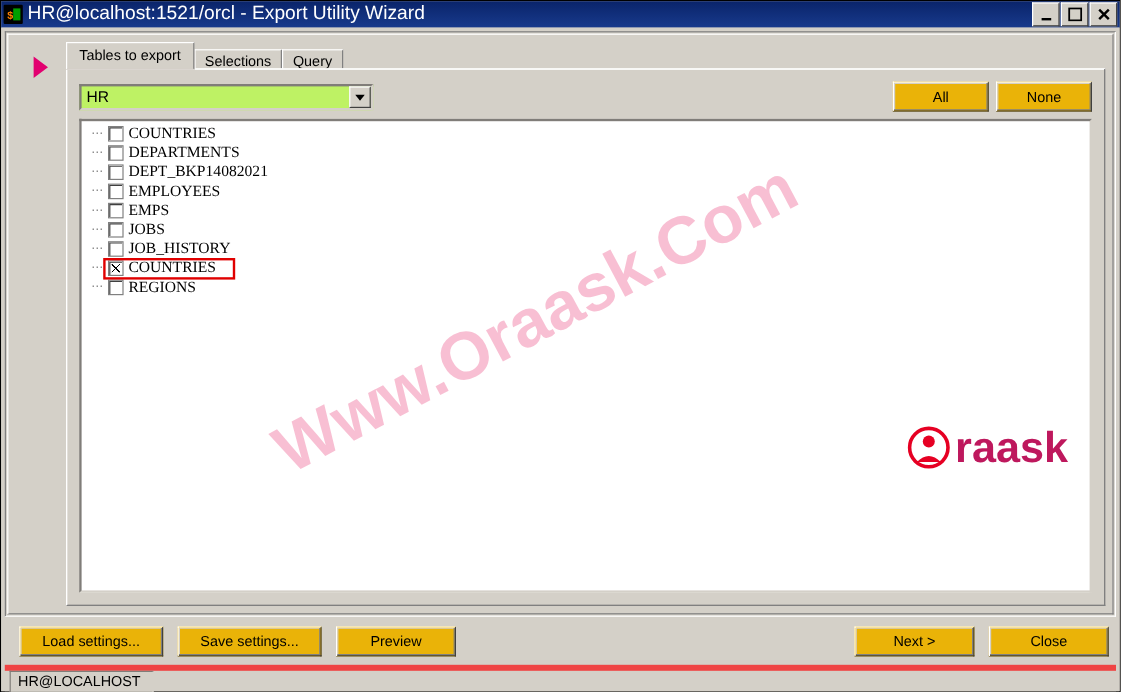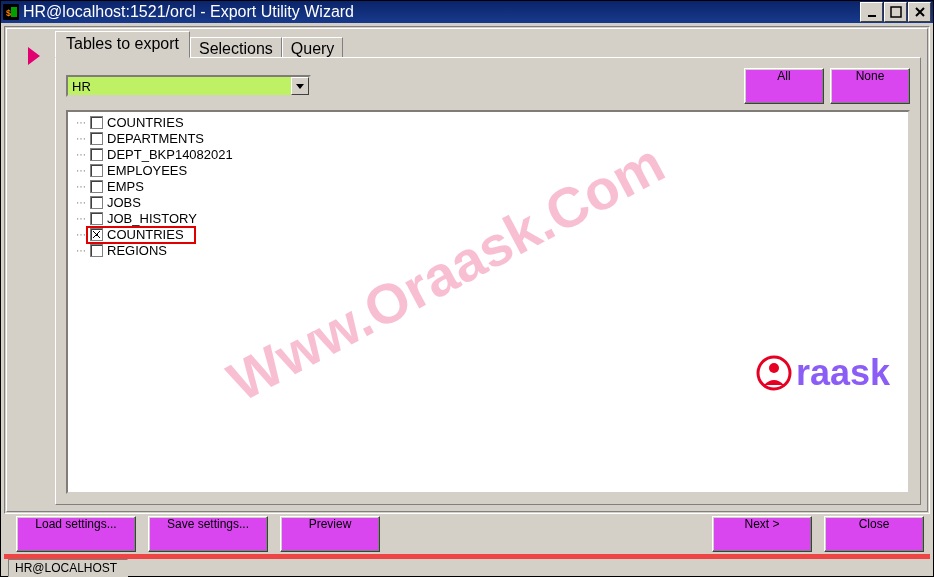--- a/index.html
+++ b/index.html
@@ -33,21 +33,21 @@
     flex: 1; border: 1px solid #808080; border-right-color: #fff; border-bottom-color: #fff;
     background: #d4d0c8; position: relative;
   }
   .panel-inner { position: absolute; inset: 1px; border: 1px solid #fff; border-right-color: #808080; border-bottom-color: #808080; padding: 6px; }
   .main-row { display: flex; height: 100%; }
   .nav-col { width: 42px; display: flex; align-items: flex-start; justify-content: center; padding-top: 10px; }
   .nav-arrow svg { width: 16px; height: 22px; }
   .content-col { flex: 1; display: flex; flex-direction: column; }
   .tabs { display: flex; height: 22px; align-items: flex-end; }
   .tab {
-    padding: 3px 10px 4px 10px; background: #d4d0c8; font-size: 16px;
+    padding: 3px 10px 4px 10px; background: #d4d0c8; font-size: 12px;
     border-top: 1px solid #fff; border-left: 1px solid #fff; border-right: 1px solid #808080;
     position: relative; top: 1px;
   }
   .tab.active { border-bottom: 1px solid #d4d0c8; z-index: 2; }
   .tab.inactive { top: 3px; padding: 2px 8px 2px 8px; }
   .tab-body {
     flex: 1; border: 1px solid #fff; border-right-color: #808080; border-bottom-color: #808080;
     background: #d4d0c8; position: relative; padding: 10px;
     display: flex; flex-direction: column;
   }
@@ -59,56 +59,56 @@
   }
   .combo-text { flex:1; padding: 0 4px; font-size: 13px; }
   .combo-btn {
     width: 18px; height: 100%; background: #d4d0c8;
     border: 1px solid #fff; border-right-color: #404040; border-bottom-color: #404040;
     display:flex; align-items:center; justify-content:center;
   }
   .combo-btn svg { width:8px; height:8px; }
   .spacer { flex: 1; }
   .btn3d {
-    height: 36px; min-width: 80px; background: #d946ef;
+    height: 25px; min-width: 80px; background: #eab308;
     border: 1px solid #fff; border-right-color: #404040; border-bottom-color: #404040;
     box-shadow: inset -1px -1px 0 #808080, inset 1px 1px 0 #d4d0c8;
-    display:flex; align-items:flex-start; justify-content:center; font-size: 12px;
+    display:flex; align-items:center; justify-content:center; font-size: 12px;
     padding: 0 14px; margin-left: 6px;
   }
   .listbox {
     flex: 1; background: #fff; border: 2px inset #d4d0c8; position: relative;
     overflow: hidden;
   }
   .list-content { padding: 2px 0; font-size: 13px; }
   .list-item { display: flex; align-items: center; height: 16px; padding-left: 8px; }
   .tree-glyph { width: 14px; color: #808080; font-size: 10px; text-align: left; }
   .chk {
     width: 13px; height: 13px; background: #fff; border: 1px solid #808080;
     box-shadow: inset 1px 1px 0 #404040; margin-right: 4px; position: relative;
   }
   .chk.checked::after {
     content:""; position:absolute; left:2px; top:2px; width:7px; height:7px;
     background:
       radial-gradient(circle at 50% 50%, #000 1px, transparent 1px),
       linear-gradient(45deg, transparent 45%, #000 45%, #000 55%, transparent 55%),
       linear-gradient(-45deg, transparent 45%, #000 45%, #000 55%, transparent 55%);
   }
-  .item-label { font-size: 13px; }
+  .item-label { font-size: 13px; font-family: Liberation Serif, serif; }
   .highlight-box {
     position: absolute; border: 2px solid #e00000; pointer-events: none;
   }
   .watermark {
     position: absolute; left: 45%; top: 42%; transform: translate(-50%,-50%) rotate(-28deg);
     font-size: 56px; font-weight: bold; color: rgba(228,0,80,0.25);
     font-family: Arial, sans-serif; white-space: nowrap; pointer-events:none;
   }
   .brand {
     position: absolute; right: 18px; bottom: 98px; font-size: 36px; font-weight: bold;
-    color: #8b5cf6; font-family: Arial, sans-serif; display:flex; align-items:center; gap:4px;
+    color: #be185d; font-family: Arial, sans-serif; display:flex; align-items:center; gap:4px;
   }
   .brand svg { width: 36px; height: 36px; }
   .button-row {
     height: 40px; display: flex; align-items: center; padding: 6px; gap: 6px; flex-shrink:0;
   }
   .button-row .spacer2 { flex:1; }
   .statusbar {
     height: 22px; border-top: 5px solid #ef4444; background: #d4d0c8;
     display:flex; align-items:center; padding: 0 4px; font-size: 12px; flex-shrink:0;
   }

